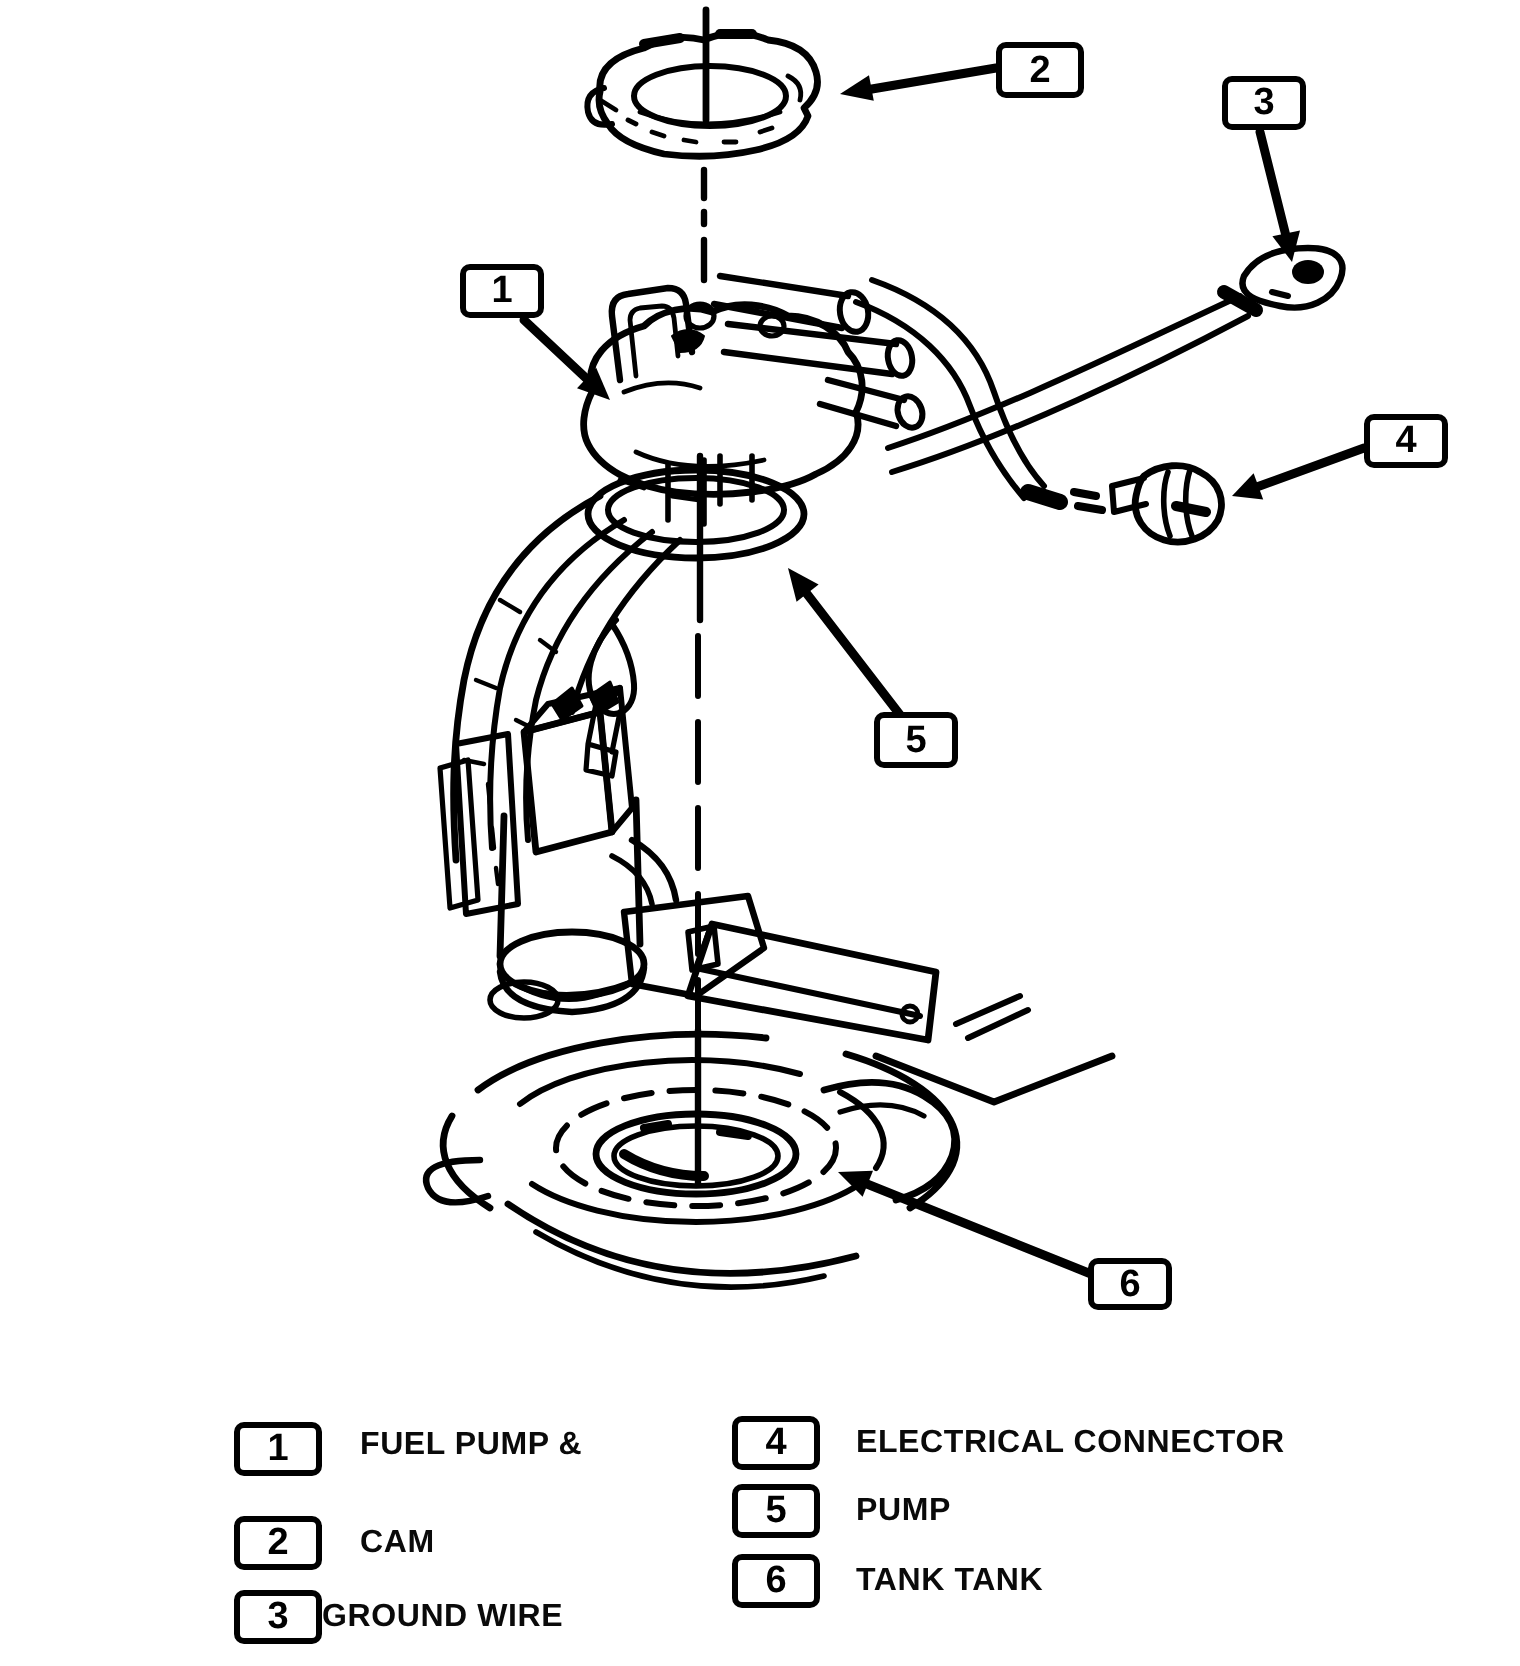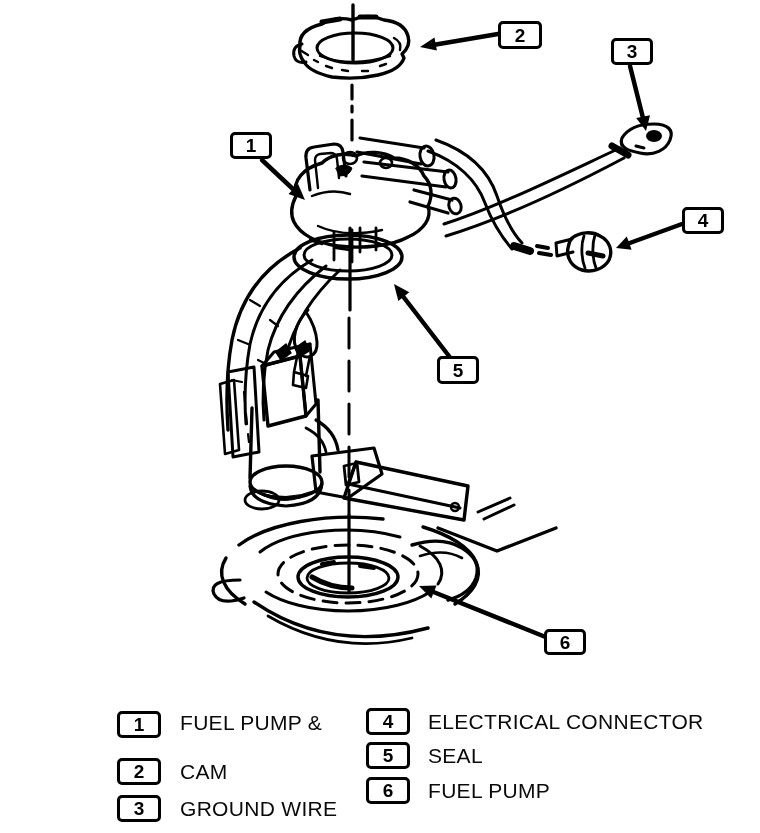--- a/index.html
+++ b/index.html
@@ -7,21 +7,21 @@
          font-family:"Liberation Sans",sans-serif;}
   .artwork{position:absolute;left:0;top:0;}
   .callout-box{position:absolute;box-sizing:border-box;background:#ffffff;border:3px solid #000;
          border-radius:5px;display:flex;align-items:center;justify-content:center;
          font-weight:bold;font-size:19px;color:#000;line-height:1;}
   .legend{position:absolute;left:0;top:0;width:100%;height:100%;}
   .legend-row{position:absolute;display:flex;align-items:flex-start;}
   .legend-num{box-sizing:border-box;width:44px;height:27px;background:#fff;border:3px solid #000;
          border-radius:5px;display:flex;align-items:center;justify-content:center;
          font-weight:bold;font-size:19px;color:#000;flex:none;}
-  .legend-label{font-weight:normal;font-size:21px;color:#0a0a0a;line-height:22px;
+  .legend-label{font-weight:bold;font-size:16px;color:#0a0a0a;line-height:22px;
          letter-spacing:.3px;white-space:nowrap;}
 </style>
 </head>
 <body>
 
 <div class="stage">
 
   <svg class="artwork" width="760" height="833" viewBox="0 0 760 833" fill="none" stroke="#000" stroke-linecap="round" stroke-linejoin="round">
 
     <g>
@@ -216,32 +216,32 @@
       </div>
     </div>
 
     <div class="legend-row" style="left:117px;top:758px;">
       <div class="legend-num">2</div>
       <div class="legend-label" style="margin-left:19px;margin-top:3px;">CAM</div>
     </div>
 
     <div class="legend-row" style="left:117px;top:795px;">
       <div class="legend-num">3</div>
-      <div class="legend-label" style="margin-left:19px;margin-top:3px;">GROUND WIRE</div>
+      <div class="legend-label" style="margin-top:3px;">GROUND WIRE</div>
     </div>
 
     <div class="legend-row" style="left:366px;top:708px;">
       <div class="legend-num">4</div>
       <div class="legend-label" style="margin-left:18px;margin-top:3px;text-align:center;">ELECTRICAL CONNECTOR</div>
     </div>
 
     <div class="legend-row" style="left:366px;top:742px;">
       <div class="legend-num">5</div>
-      <div class="legend-label" style="margin-left:18px;margin-top:3px;">SEAL</div>
+      <div class="legend-label" style="margin-left:18px;margin-top:3px;">PUMP</div>
     </div>
 
     <div class="legend-row" style="left:366px;top:777px;">
       <div class="legend-num">6</div>
-      <div class="legend-label" style="margin-left:18px;margin-top:3px;">FUEL PUMP</div>
+      <div class="legend-label" style="margin-left:18px;margin-top:3px;">TANK TANK</div>
     </div>
 
   </div>
 </div>
 
 </body></html>

